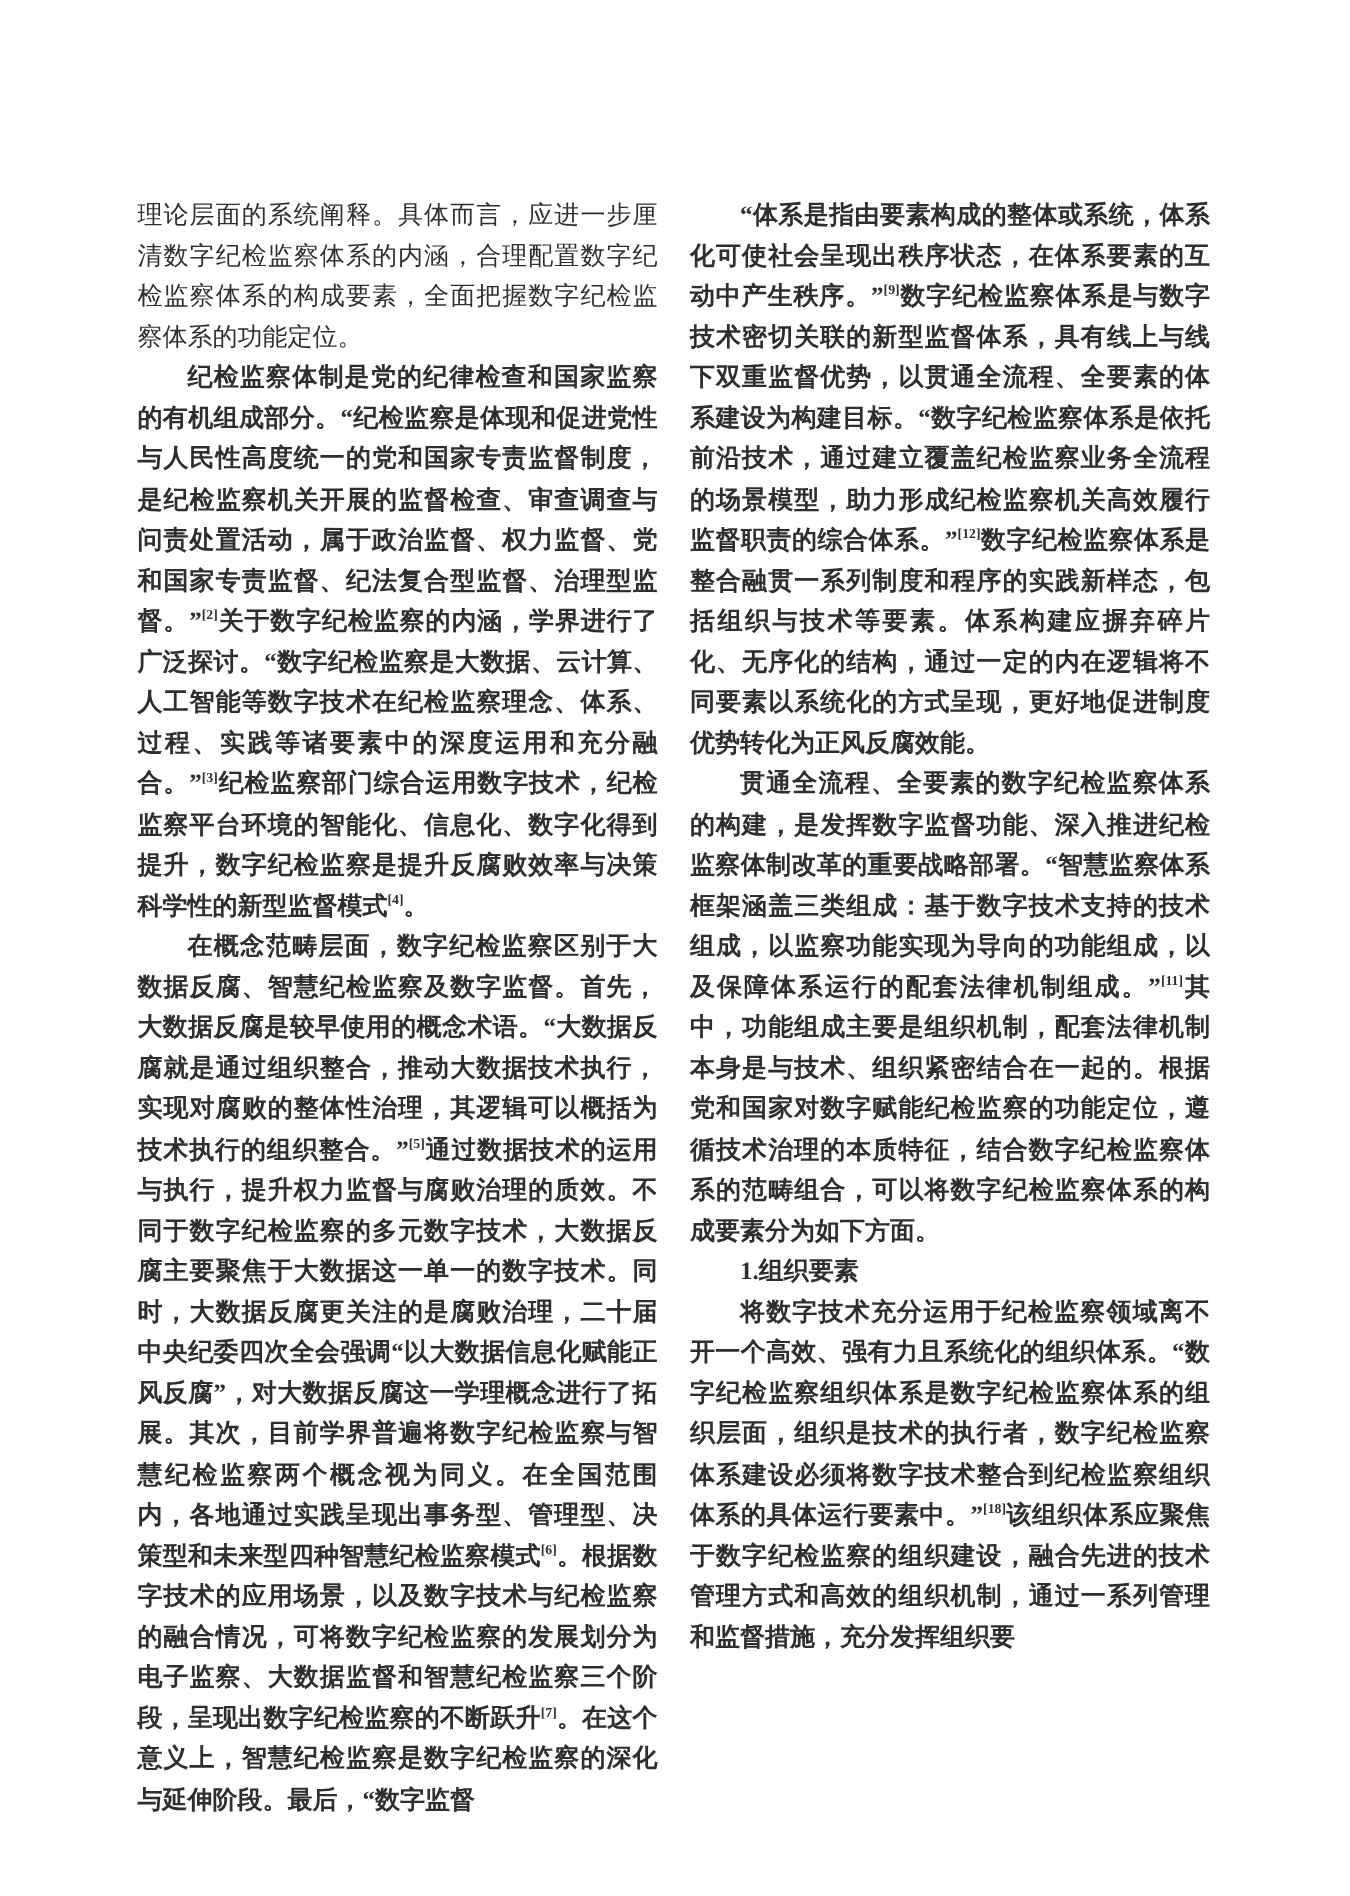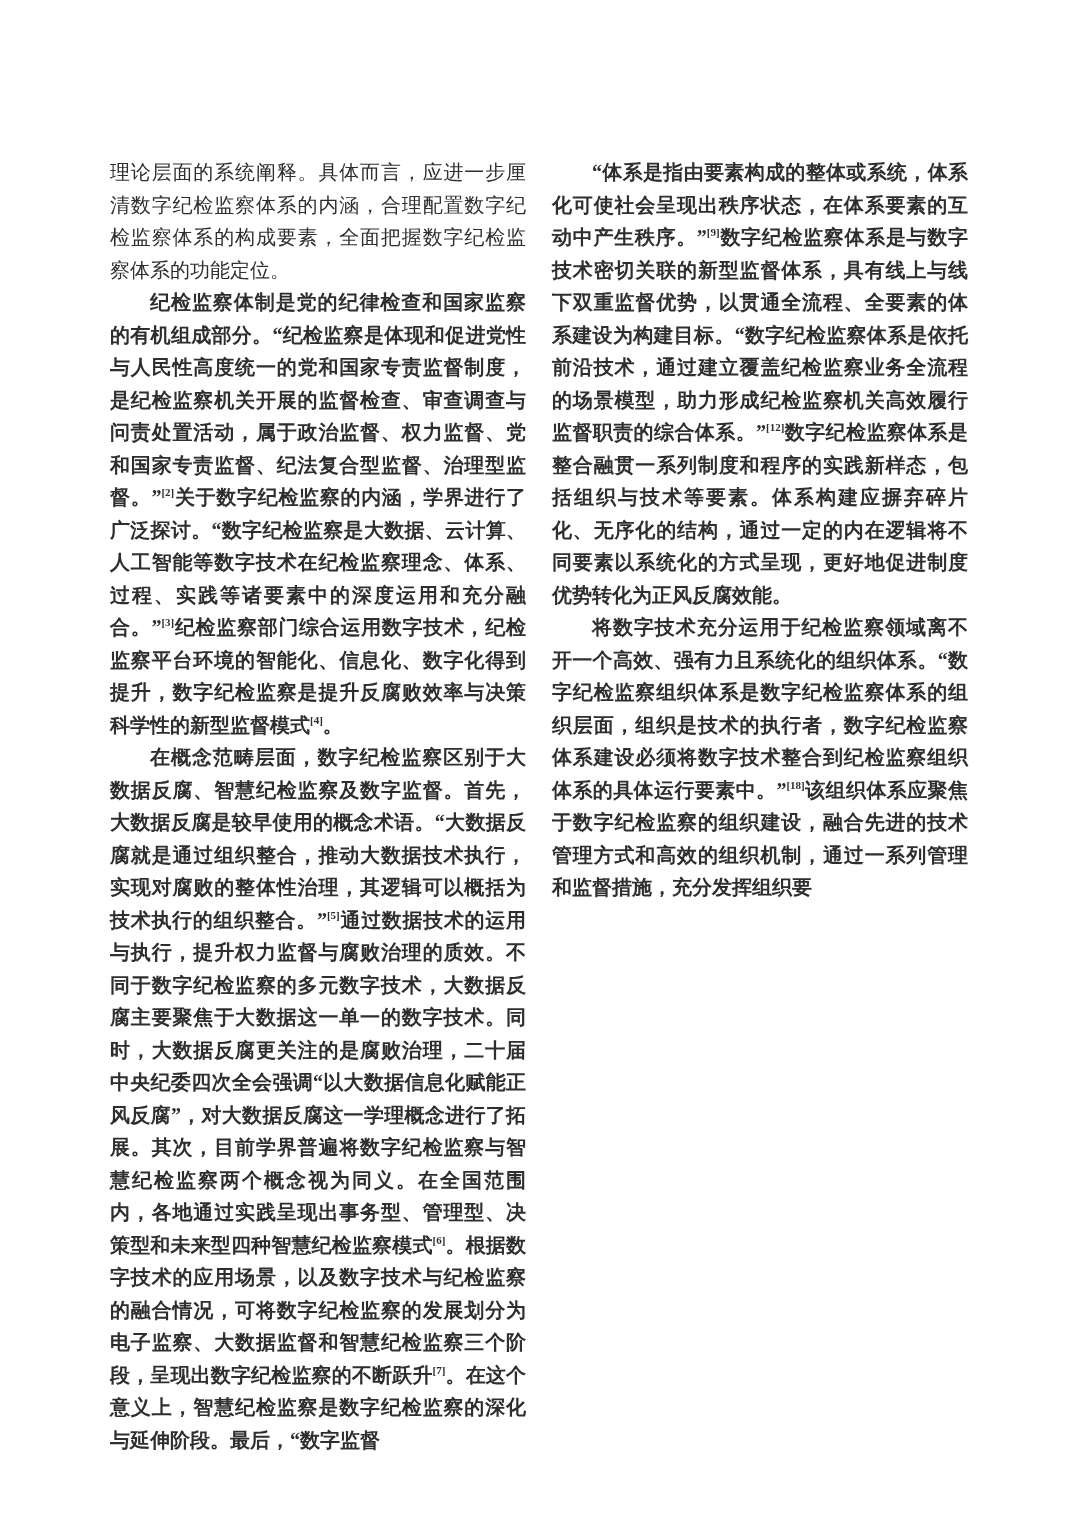--- a/index.html
+++ b/index.html
@@ -59,15 +59,17 @@
 <body style="color: rgb(46, 46, 46); background: rgb(255, 255, 255);">
 
 <div class="page">
   <div class="column">
       <p class="para body-continuation">理论层面的系统阐释。具体而言，应进一步厘清数字纪检监察体系的内涵，合理配置数字纪检监察体系的构成要素，全面把握数字纪检监察体系的功能定位。</p>
       <p class="para body">纪检监察体制是党的纪律检查和国家监察的有机组成部分。“纪检监察是体现和促进党性与人民性高度统一的党和国家专责监督制度，是纪检监察机关开展的监督检查、审查调查与问责处置活动，属于政治监督、权力监督、党和国家专责监督、纪法复合型监督、治理型监督。”<sup class="fnref">[2]</sup>关于数字纪检监察的内涵，学界进行了广泛探讨。“数字纪检监察是大数据、云计算、人工智能等数字技术在纪检监察理念、体系、过程、实践等诸要素中的深度运用和充分融合。”<sup class="fnref">[3]</sup>纪检监察部门综合运用数字技术，纪检监察平台环境的智能化、信息化、数字化得到提升，数字纪检监察是提升反腐败效率与决策科学性的新型监督模式<sup class="fnref">[4]</sup>。</p>
       <p class="para body">在概念范畴层面，数字纪检监察区别于大数据反腐、智慧纪检监察及数字监督。首先，大数据反腐是较早使用的概念术语。“大数据反腐就是通过组织整合，推动大数据技术执行，实现对腐败的整体性治理，其逻辑可以概括为技术执行的组织整合。”<sup class="fnref">[5]</sup>通过数据技术的运用与执行，提升权力监督与腐败治理的质效。不同于数字纪检监察的多元数字技术，大数据反腐主要聚焦于大数据这一单一的数字技术。同时，大数据反腐更关注的是腐败治理，二十届中央纪委四次全会强调“以大数据信息化赋能正风反腐”，对大数据反腐这一学理概念进行了拓展。其次，目前学界普遍将数字纪检监察与智慧纪检监察两个概念视为同义。在全国范围内，各地通过实践呈现出事务型、管理型、决策型和未来型四种智慧纪检监察模式<sup class="fnref">[6]</sup>。根据数字技术的应用场景，以及数字技术与纪检监察的融合情况，可将数字纪检监察的发展划分为电子监察、大数据监督和智慧纪检监察三个阶段，呈现出数字纪检监察的不断跃升<sup class="fnref">[7]</sup>。在这个意义上，智慧纪检监察是数字纪检监察的深化与延伸阶段。最后，“数字监督</p>
     </div>
   <div class="column">
       <p class="para body">“体系是指由要素构成的整体或系统，体系化可使社会呈现出秩序状态，在体系要素的互动中产生秩序。”<sup class="fnref">[9]</sup>数字纪检监察体系是与数字技术密切关联的新型监督体系，具有线上与线下双重监督优势，以贯通全流程、全要素的体系建设为构建目标。“数字纪检监察体系是依托前沿技术，通过建立覆盖纪检监察业务全流程的场景模型，助力形成纪检监察机关高效履行监督职责的综合体系。”<sup class="fnref">[12]</sup>数字纪检监察体系是整合融贯一系列制度和程序的实践新样态，包括组织与技术等要素。体系构建应摒弃碎片化、无序化的结构，通过一定的内在逻辑将不同要素以系统化的方式呈现，更好地促进制度优势转化为正风反腐效能。</p>
+      <p class="para body">贯通全流程、全要素的数字纪检监察体系的构建，是发挥数字监督功能、深入推进纪检监察体制改革的重要战略部署。“智慧监察体系框架涵盖三类组成：基于数字技术支持的技术组成，以监察功能实现为导向的功能组成，以及保障体系运行的配套法律机制组成。”<sup class="fnref">[11]</sup>其中，功能组成主要是组织机制，配套法律机制本身是与技术、组织紧密结合在一起的。根据党和国家对数字赋能纪检监察的功能定位，遵循技术治理的本质特征，结合数字纪检监察体系的范畴组合，可以将数字纪检监察体系的构成要素分为如下方面。</p>
+      <p class="para subheading">1.组织要素</p>
       <p class="para body">将数字技术充分运用于纪检监察领域离不开一个高效、强有力且系统化的组织体系。“数字纪检监察组织体系是数字纪检监察体系的组织层面，组织是技术的执行者，数字纪检监察体系建设必须将数字技术整合到纪检监察组织体系的具体运行要素中。”<sup class="fnref">[18]</sup>该组织体系应聚焦于数字纪检监察的组织建设，融合先进的技术管理方式和高效的组织机制，通过一系列管理和监督措施，充分发挥组织要</p>
     </div>
 </div>
 
 </body></html>

